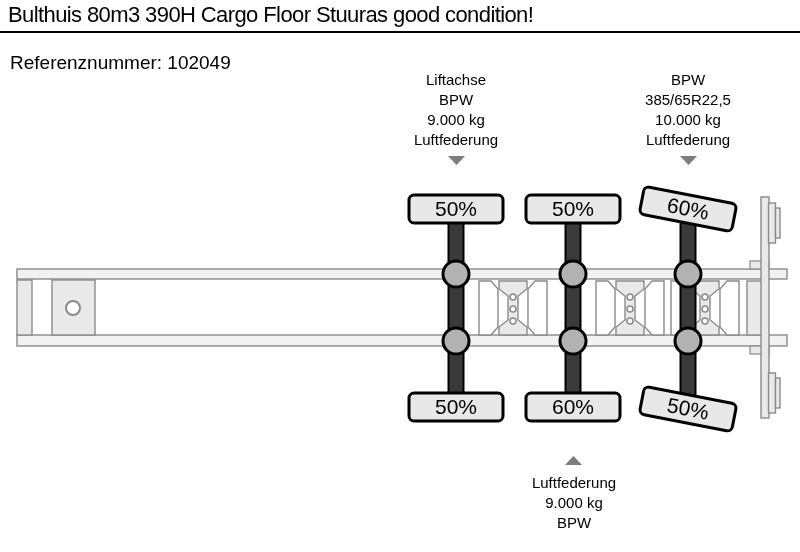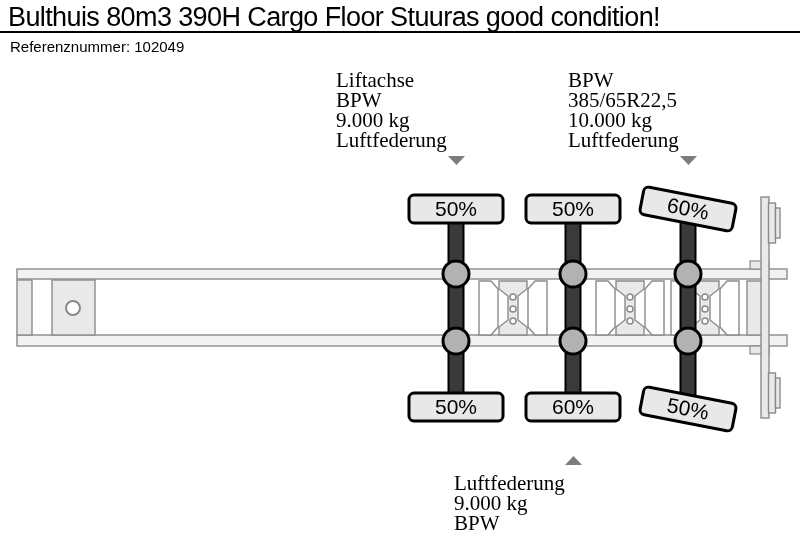--- a/index.html
+++ b/index.html
@@ -6,34 +6,34 @@
     --axle-bar:#3a3a3a; --wheel-fill:#e8e8e8; --hub-fill:#b2b2b2;
     --chassis-fill:#f2f2f2; --part-fill:#e9e9e9; --outline:#8a8a8a;
     --ink:#000000; --arrow:#7d7d7d;
   }
   html,body{margin:0;padding:0;background:#fff;}
   .page{
     position:relative;width:800px;height:552px;background:#fff;overflow:hidden;
     font-family:"Liberation Sans","DejaVu Sans",sans-serif;color:var(--ink);
   }
   .title{
-    position:absolute;left:8px;top:2px;font-size:27px;letter-spacing:-0.6px;
+    position:absolute;left:8px;top:2px;font-size:22px;letter-spacing:-0.6px;
     white-space:nowrap;color:var(--ink);
   }
   .title-rule{
     position:absolute;left:0;top:31px;width:800px;height:0;
     border-top:2px solid var(--ink);
   }
   .refline{
-    position:absolute;left:10px;top:38px;font-size:15px;white-space:nowrap;
+    position:absolute;left:10px;top:52px;font-size:19px;white-space:nowrap;
   }
   .diagram-svg{position:absolute;left:0;top:0;}
   .anno{
-    position:absolute;width:240px;text-align:left;
-    font-size:21px;line-height:20px;color:var(--ink);font-family:Liberation Serif, serif;
+    position:absolute;width:240px;text-align:center;
+    font-size:15px;line-height:20px;color:var(--ink);
   }
   .anno div{white-space:nowrap;}
   .anno-lift{left:336px;top:70px;}
   .anno-rear{left:568px;top:70px;}
   .anno-middle{left:454px;top:473px;}
 </style>
 </head>
 <body>
 
 <div class="page">

